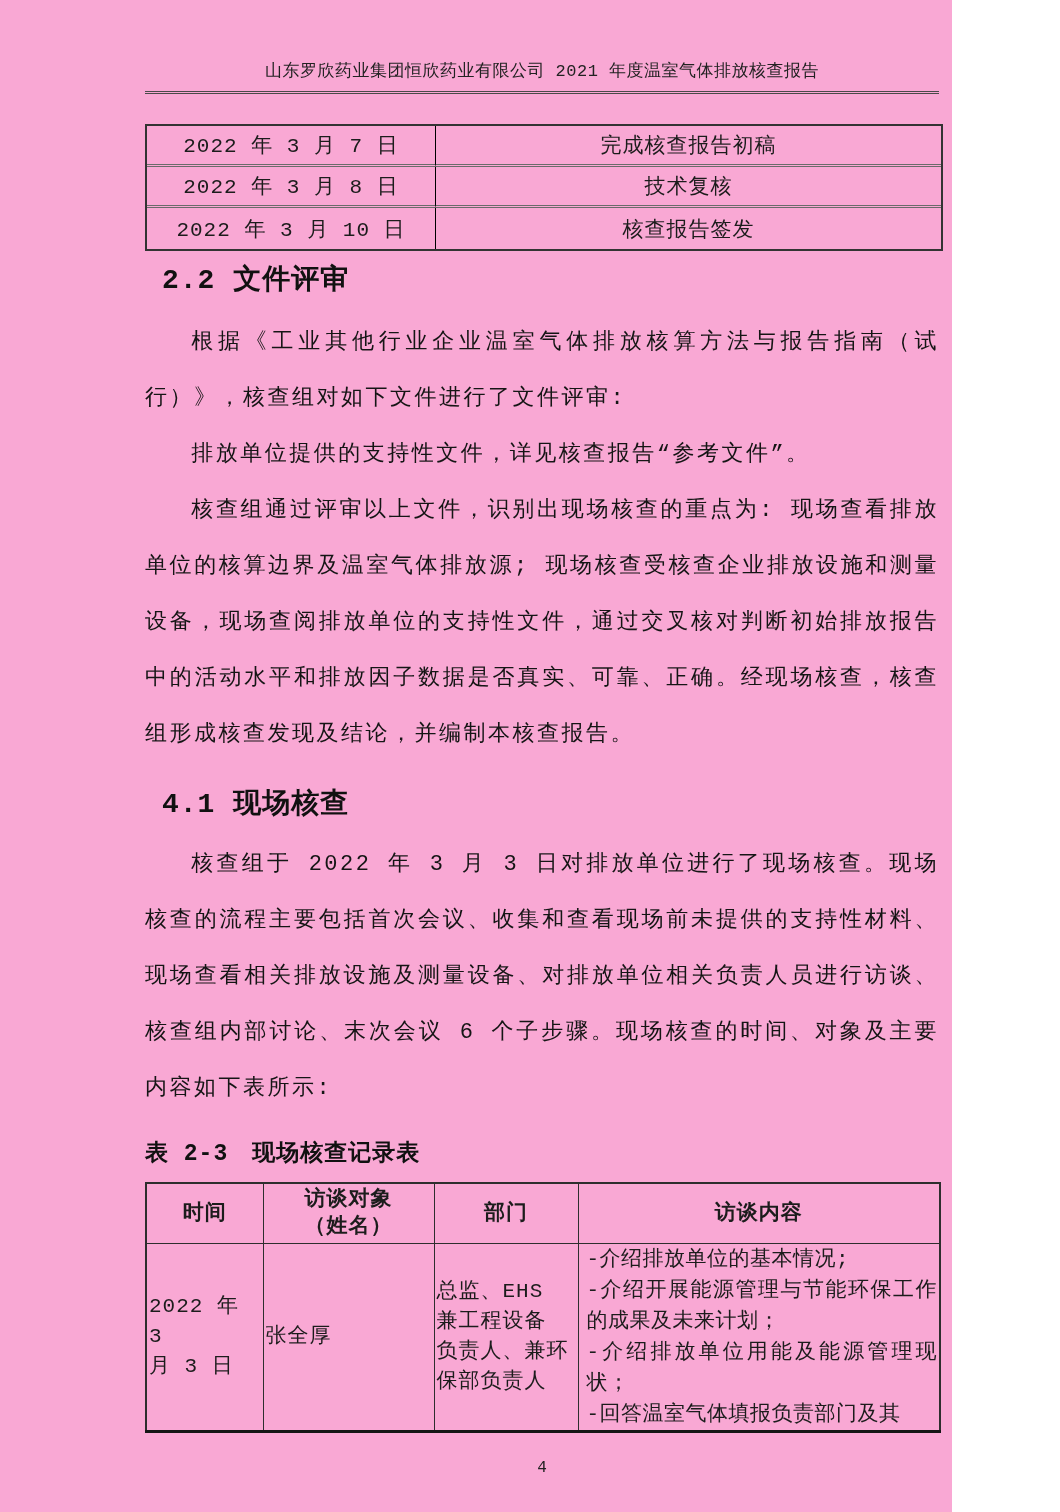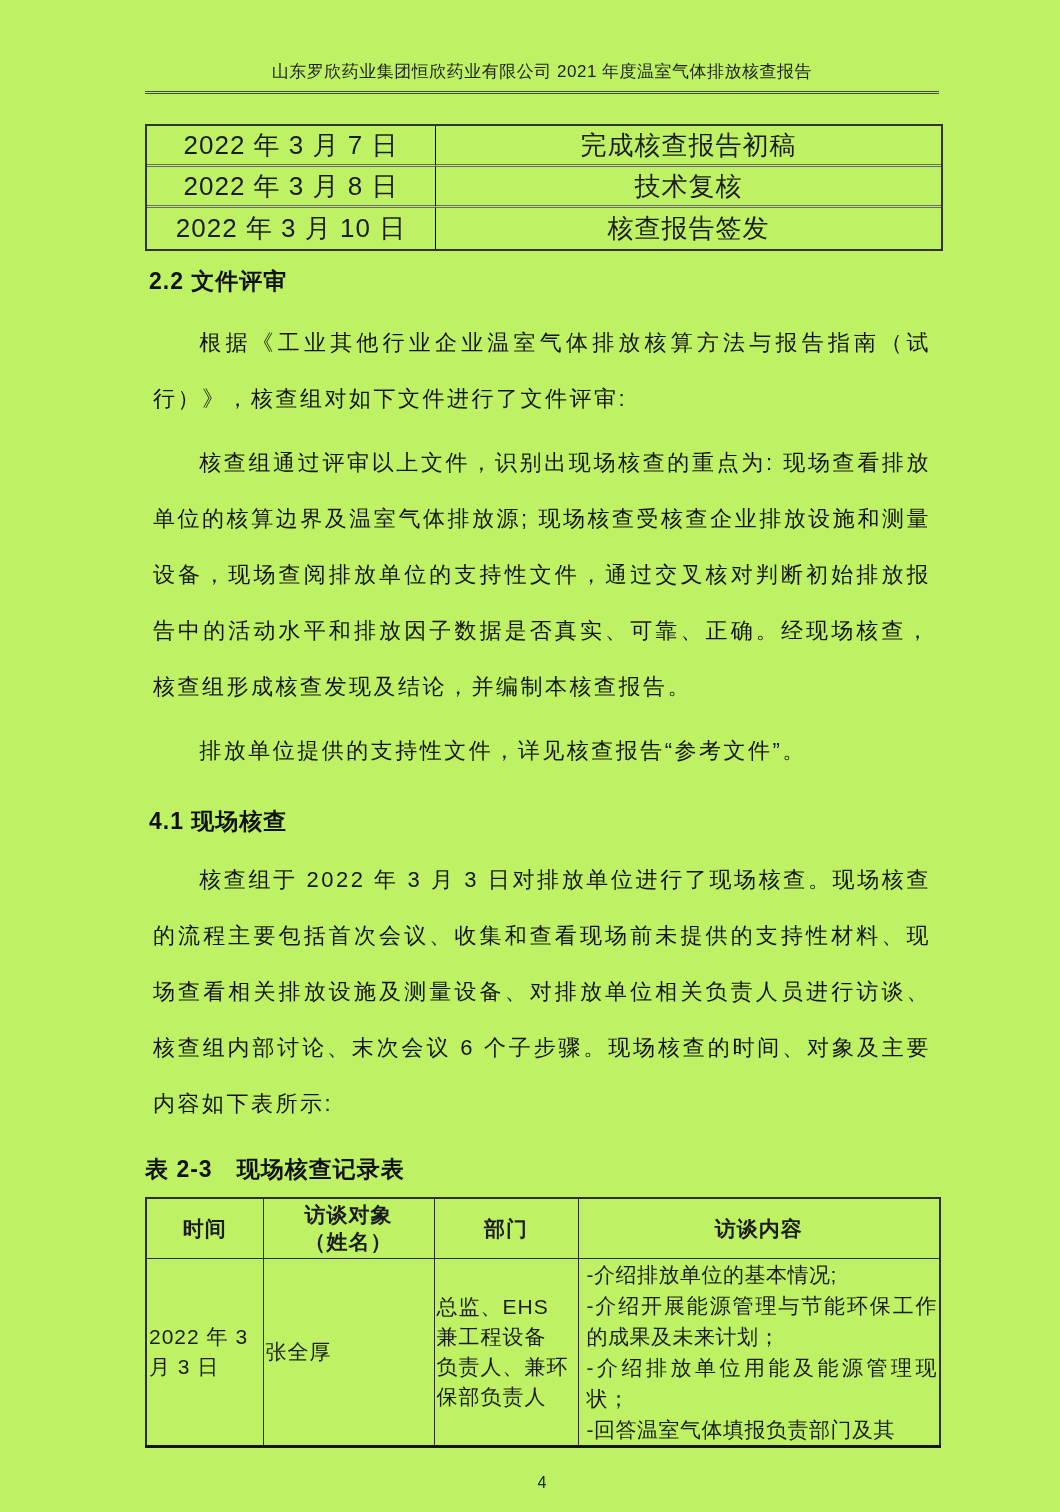--- a/index.html
+++ b/index.html
@@ -4,25 +4,25 @@
 <style>
   html, body {
     margin: 0;
     padding: 0;
     background: #ffffff;
   }
   * { box-sizing: border-box; }
 
   .page {
     position: relative;
-    width: 1060px;
+    width: 952px;
     height: 1512px;
-    background: #bef264;
+    background: #f9a8d4;
     color: #1c1c1c;
-    font-family: Liberation Sans, sans-serif;
+    font-family: Liberation Mono, monospace;
     overflow: hidden;
   }
 
   .content {
     margin-left: 145px;
     width: 794px;
   }
 
   
   .doc-header {
@@ -44,50 +44,50 @@
     width: 794px;
     border-collapse: separate;
     border-spacing: 0;
     border: 2px solid #333;
     table-layout: fixed;
   }
   table.schedule td {
     height: 41px;
     text-align: center;
     vertical-align: middle;
-    font-size: 26px;
+    font-size: 21px;
     letter-spacing: 1px;
     padding: 0 4px;
   }
   table.schedule tr:not(:last-child) td {
     border-bottom: 3px double #6b6b6b;
   }
   table.schedule td.col-activity {
     border-left: 1px solid #000000;
   }
   table.schedule col.c1 { width: 288px; }
   table.schedule col.c2 { width: 506px; }
 
   
   h2.sec-heading {
-    margin: 4px;
-    font-size: 23px;
+    margin: 17px;
+    font-size: 28px;
     font-weight: bold;
     line-height: 30px;
     letter-spacing: 1px;
     color: #111;
   }
   h2.h22 { margin-top: 15px; }
   h2.h23 { margin-top: 27px; }
 
   
   .para-group { margin-top: 19px; }
   .para-group-23 { margin-top: 16px; }
   p.body-para {
-    margin: 8px;
+    margin: 0;
     font-size: 22px;
     line-height: 56px;
     letter-spacing: 2.5px;
     text-align: justify;
     text-indent: 2.1em;
     color: #151515;
   }
 
   
   .table-caption {
@@ -184,22 +184,22 @@
           <td class="col-date">2022 年 3 月 10 日</td>
           <td class="col-activity">核查报告签发</td>
         </tr>
       </tbody>
     </table>
 
     <h2 class="sec-heading h22">2.2 文件评审</h2>
 
     <div class="para-group">
       <p class="body-para">根据《工业其他行业企业温室气体排放核算方法与报告指南（试行）》，核查组对如下文件进行了文件评审:</p>
+      <p class="body-para">排放单位提供的支持性文件，详见核查报告“参考文件”。</p>
       <p class="body-para">核查组通过评审以上文件，识别出现场核查的重点为: 现场查看排放单位的核算边界及温室气体排放源; 现场核查受核查企业排放设施和测量设备，现场查阅排放单位的支持性文件，通过交叉核对判断初始排放报告中的活动水平和排放因子数据是否真实、可靠、正确。经现场核查，核查组形成核查发现及结论，并编制本核查报告。</p>
-      <p class="body-para">排放单位提供的支持性文件，详见核查报告“参考文件”。</p>
     </div>
 
     <h2 class="sec-heading h23">4.1 现场核查</h2>
 
     <div class="para-group para-group-23">
       <p class="body-para">核查组于 2022 年 3 月 3 日对排放单位进行了现场核查。现场核查的流程主要包括首次会议、收集和查看现场前未提供的支持性材料、现场查看相关排放设施及测量设备、对排放单位相关负责人员进行访谈、核查组内部讨论、末次会议 6 个子步骤。现场核查的时间、对象及主要内容如下表所示:</p>
     </div>
 
     <div class="table-caption">表 2-3　现场核查记录表</div>
 

